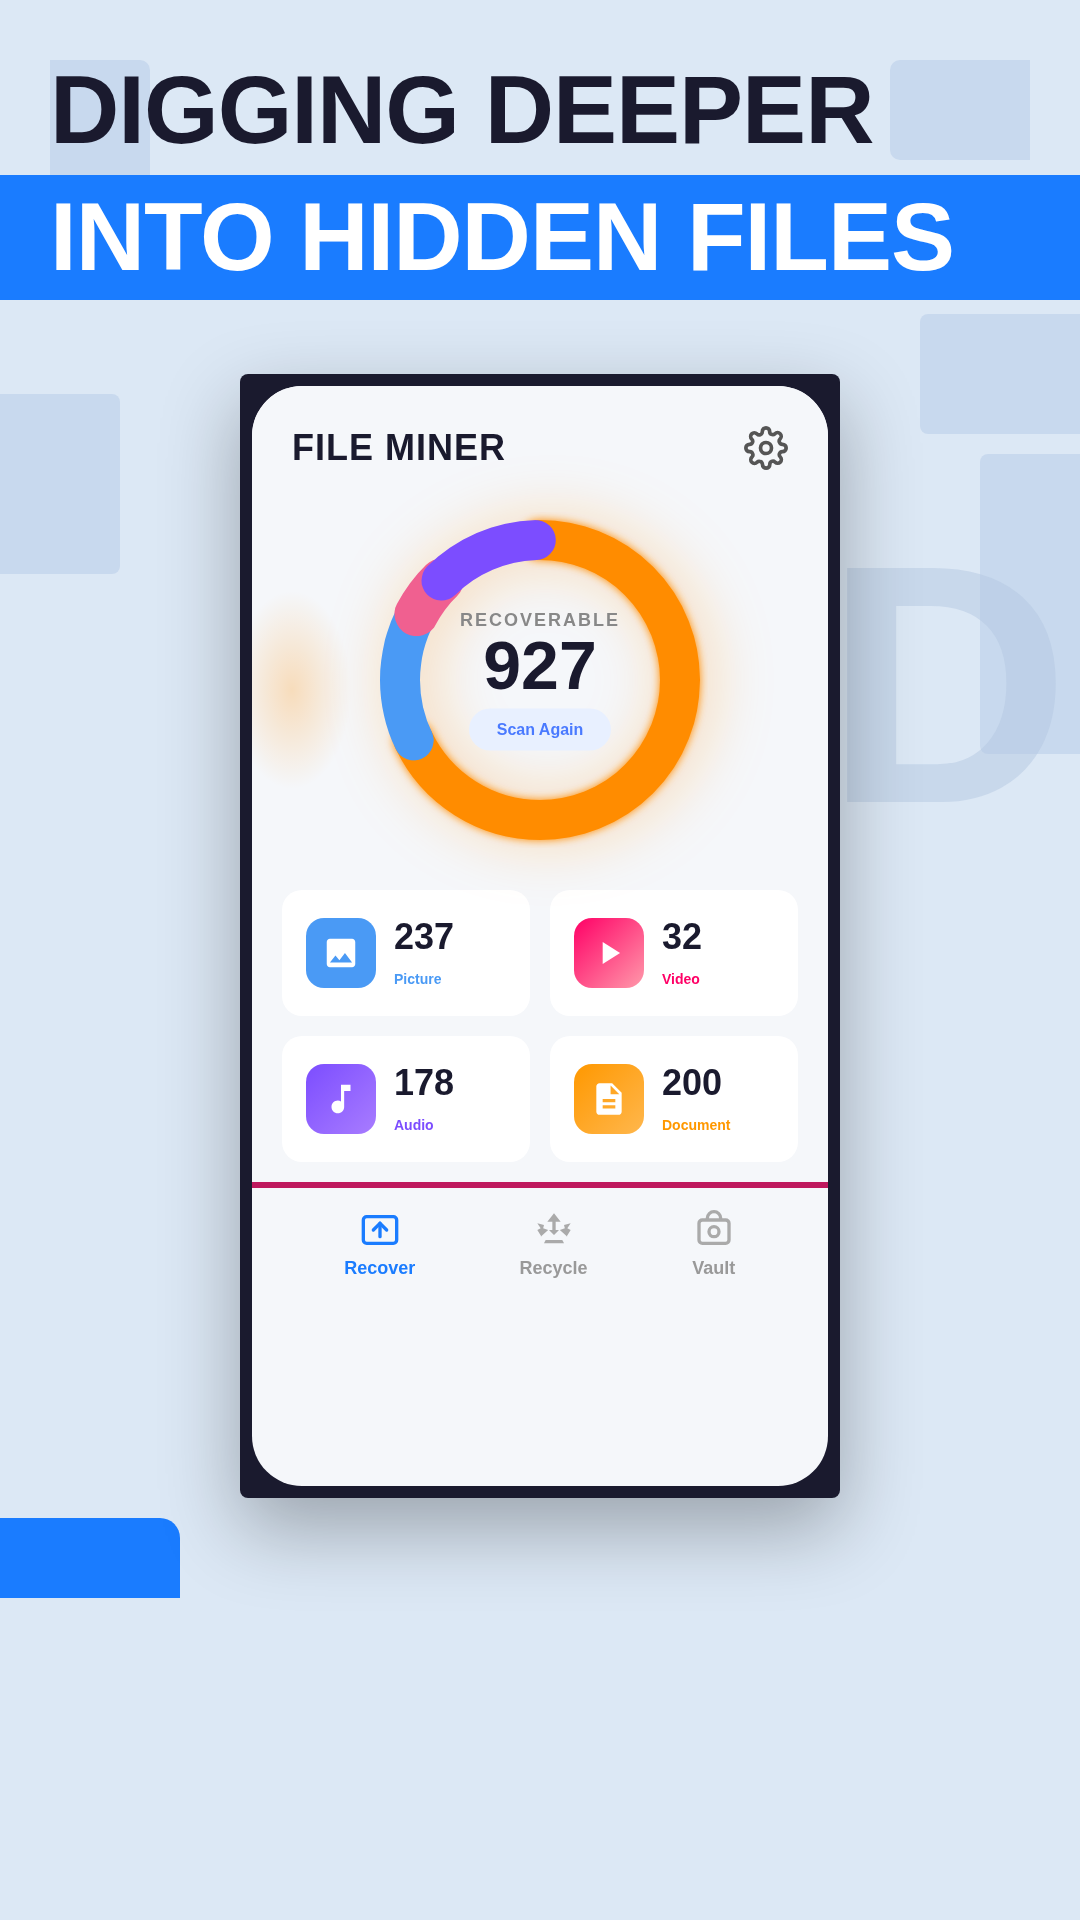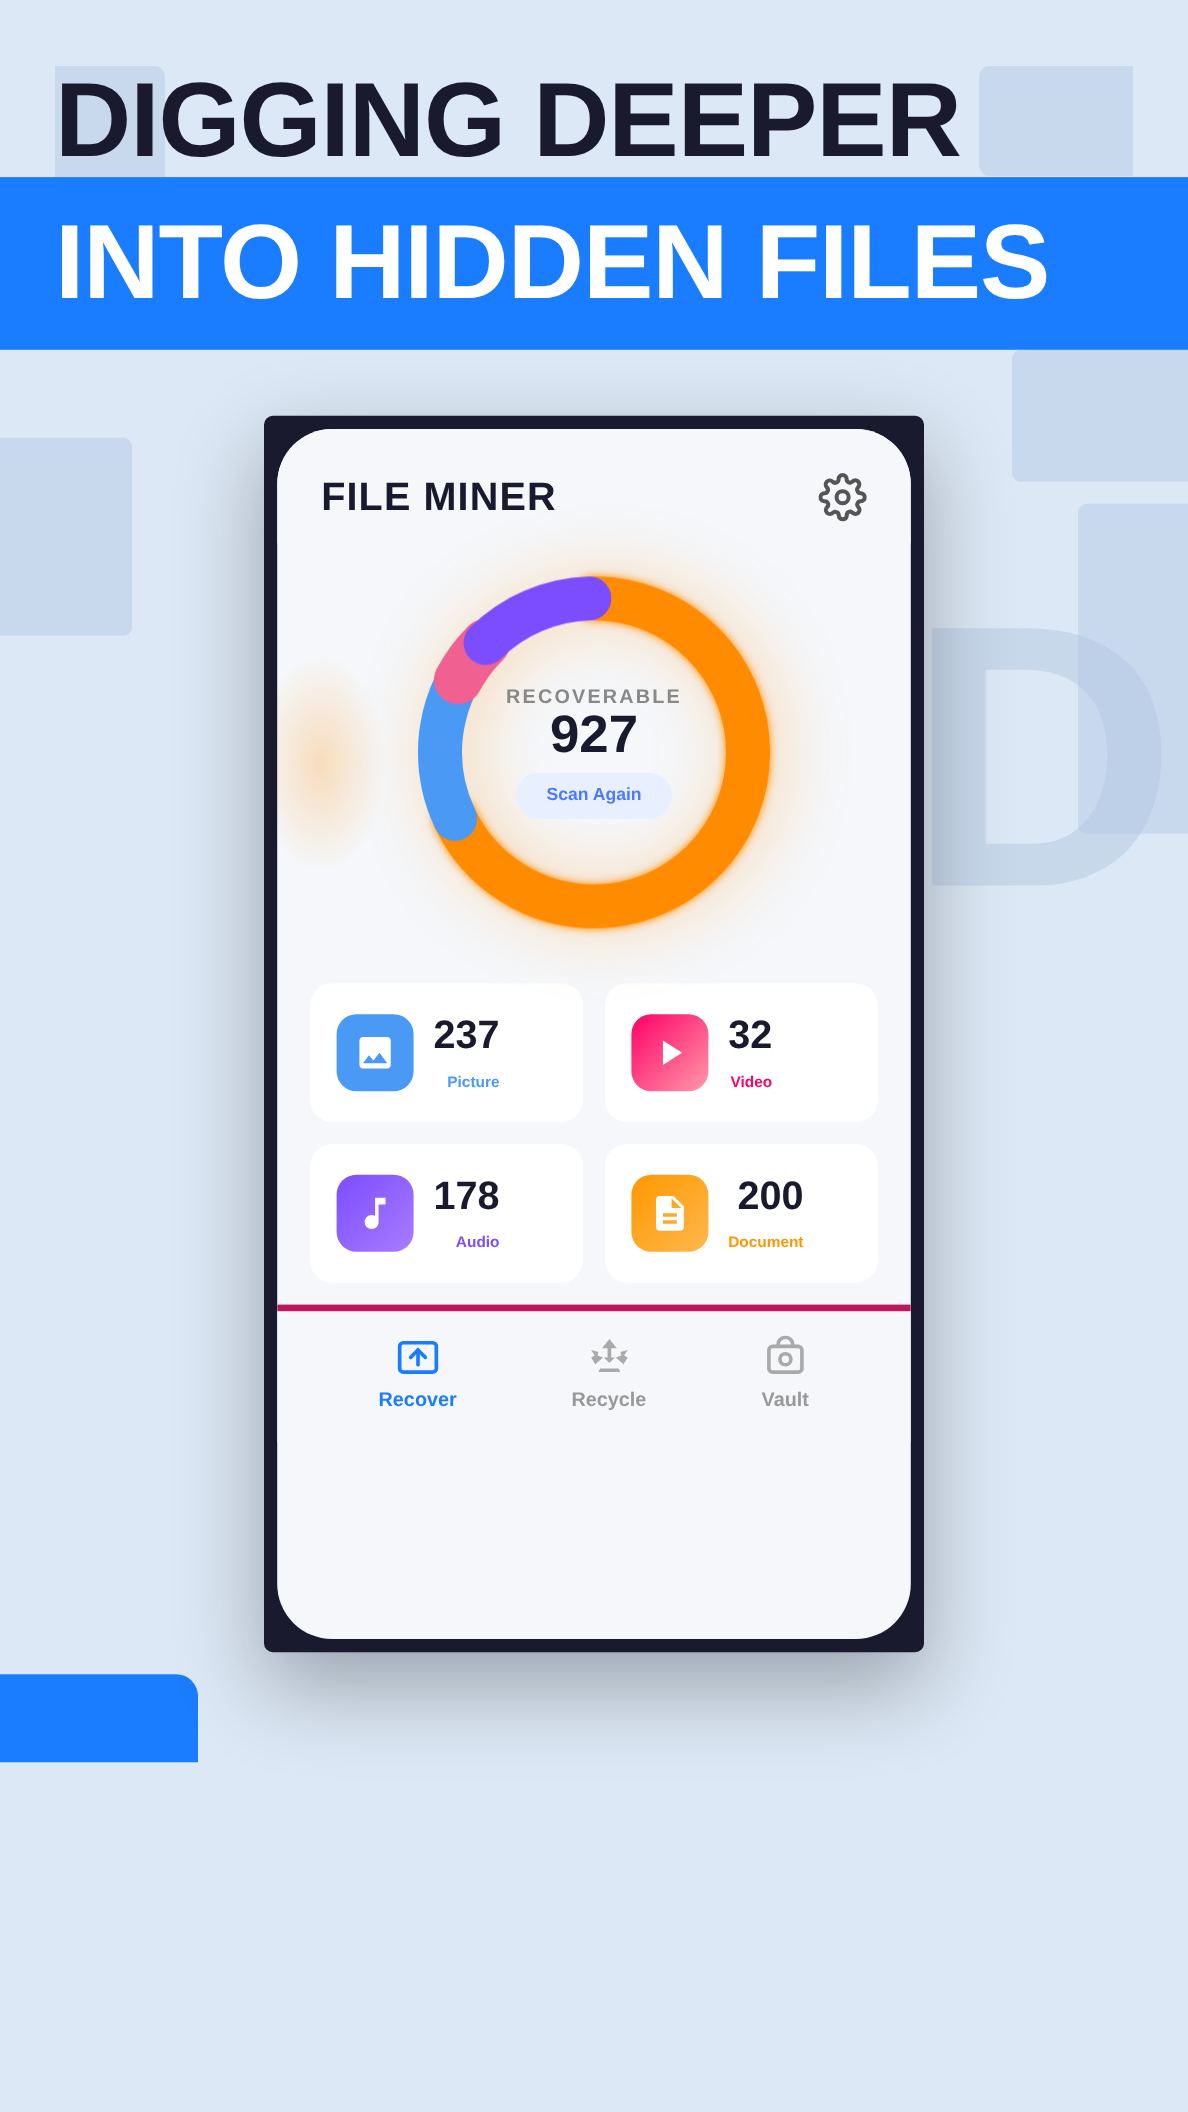--- a/index.html
+++ b/index.html
@@ -20,22 +20,22 @@
     }
     .header-title-line1 {
       font-size: 96px;
       font-weight: 900;
       color: #1a1a2e;
       line-height: 1.05;
       letter-spacing: -1px;
     }
     .header-title-line2-wrapper {
       background: #1a7cff;
-      margin: 0 -0px;
-      padding: 28px 50px;
+      margin: 14px -0px;
+      padding: 12px 50px;
       margin-left: -50px;
       margin-right: -50px;
     }
     .header-title-line2 {
       font-size: 96px;
       font-weight: 900;
       color: #ffffff;
       line-height: 1.05;
       letter-spacing: -1px;
     }
@@ -156,21 +156,21 @@
       text-align: center;
     }
     .recoverable-label {
       font-size: 18px;
       font-weight: 600;
       color: #888;
       letter-spacing: 2px;
       text-transform: uppercase;
     }
     .recoverable-count {
-      font-size: 48px;
+      font-size: 68px;
       font-weight: 800;
       color: #1a1a2e;
       line-height: 1;
     }
     .scan-again-btn {
       background: #e8f0ff;
       color: #4a7aff;
       border: none;
       border-radius: 30px;
       padding: 12px 28px;
@@ -191,21 +191,20 @@
       background: radial-gradient(ellipse, rgba(255,140,0,0.25) 0%, transparent 70%);
       pointer-events: none;
     }
 
     
     .file-grid {
       display: grid;
       grid-template-columns: 1fr 1fr;
       gap: 20px;
       padding: 0 30px 20px 30px;
-      text-align: right;
     }
     .file-card {
       background: #ffffff;
       border-radius: 20px;
       padding: 28px 24px;
       display: flex;
       align-items: center;
       gap: 18px;
     }
     .file-icon {

